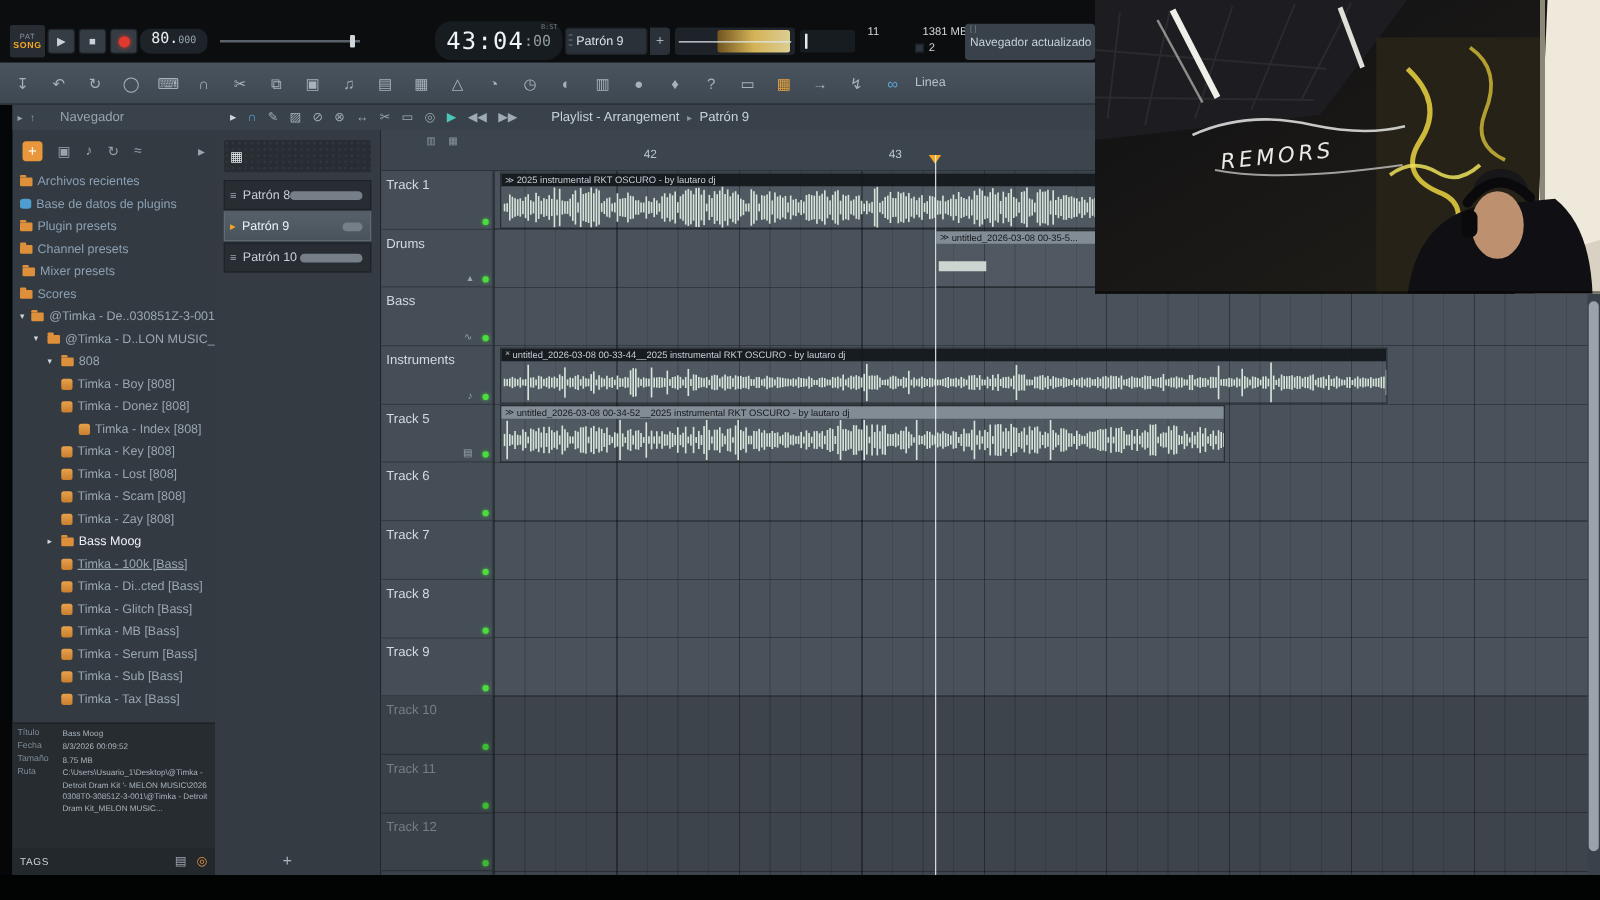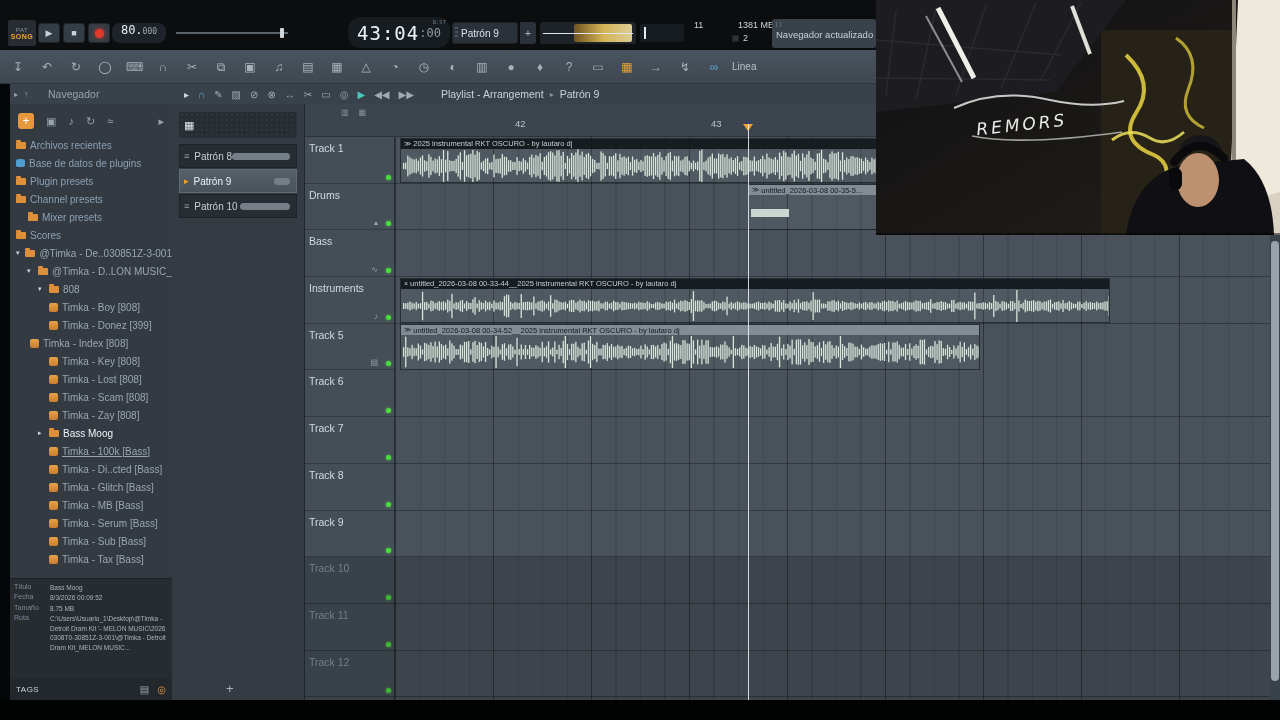--- a/index.html
+++ b/index.html
@@ -279,21 +279,21 @@
           <span>Base de datos de plugins</span>
         </div>
         <div class="br-row cat" style="padding-left: 6px;">
           <span class="ic-folder"></span>
           <span>Plugin presets</span>
         </div>
         <div class="br-row cat" style="padding-left: 6px;">
           <span class="ic-folder"></span>
           <span>Channel presets</span>
         </div>
-        <div class="br-row cat" style="padding-left: 18px;">
+        <div class="br-row cat" style="padding-left: 8px;">
           <span class="ic-folder"></span>
           <span>Mixer presets</span>
         </div>
         <div class="br-row cat" style="padding-left: 6px;">
           <span class="ic-folder"></span>
           <span>Scores</span>
         </div>
         <div class="br-row" style="padding-left: 6px;">
           <span class="br-chev">▾</span>
           <span class="ic-folder"></span>
@@ -308,23 +308,23 @@
           <span class="br-chev">▾</span>
           <span class="ic-folder"></span>
           <span>808</span>
         </div>
         <div class="br-row" style="padding-left: 39px;">
           <span class="ic-sample"></span>
           <span>Timka - Boy [808]</span>
         </div>
         <div class="br-row" style="padding-left: 39px;">
           <span class="ic-sample"></span>
-          <span>Timka - Donez [399]</span>
-        </div>
-        <div class="br-row" style="padding-left: 20px;">
+          <span>Timka - Donez [808]</span>
+        </div>
+        <div class="br-row" style="padding-left: 53px;">
           <span class="ic-sample"></span>
           <span>Timka - Index [808]</span>
         </div>
         <div class="br-row" style="padding-left: 39px;">
           <span class="ic-sample"></span>
           <span>Timka - Key [808]</span>
         </div>
         <div class="br-row" style="padding-left: 39px;">
           <span class="ic-sample"></span>
           <span>Timka - Lost [808]</span>

